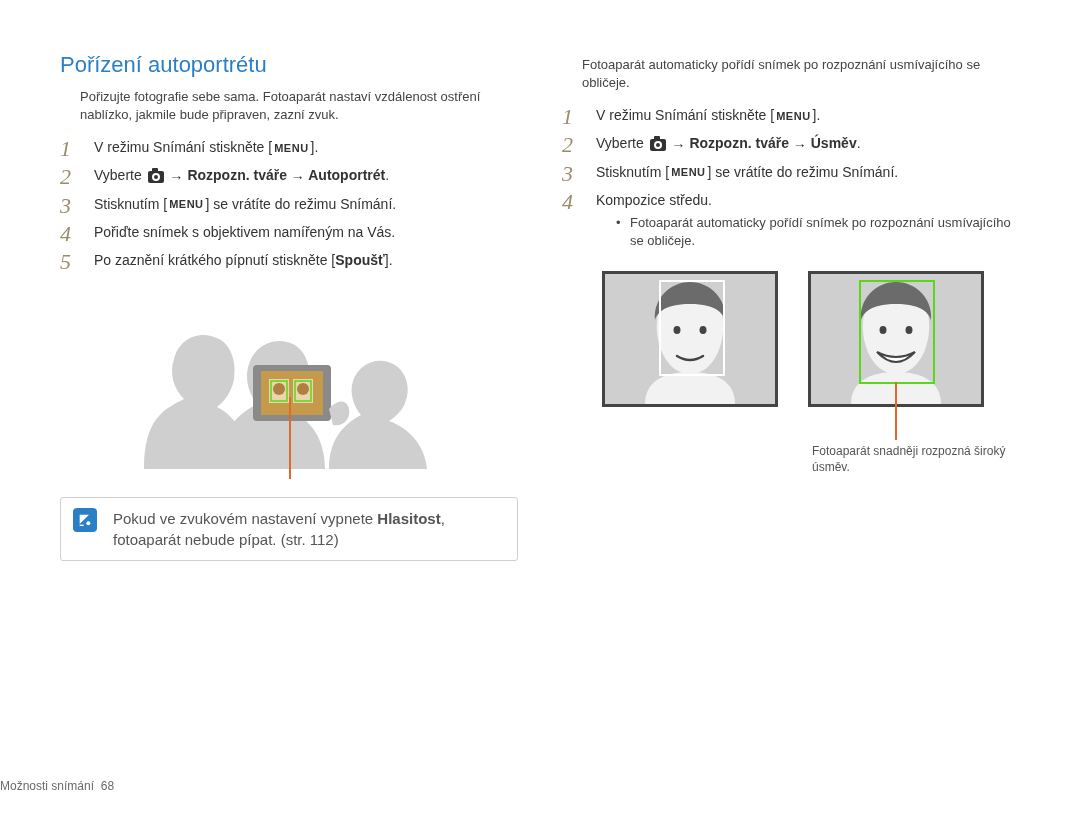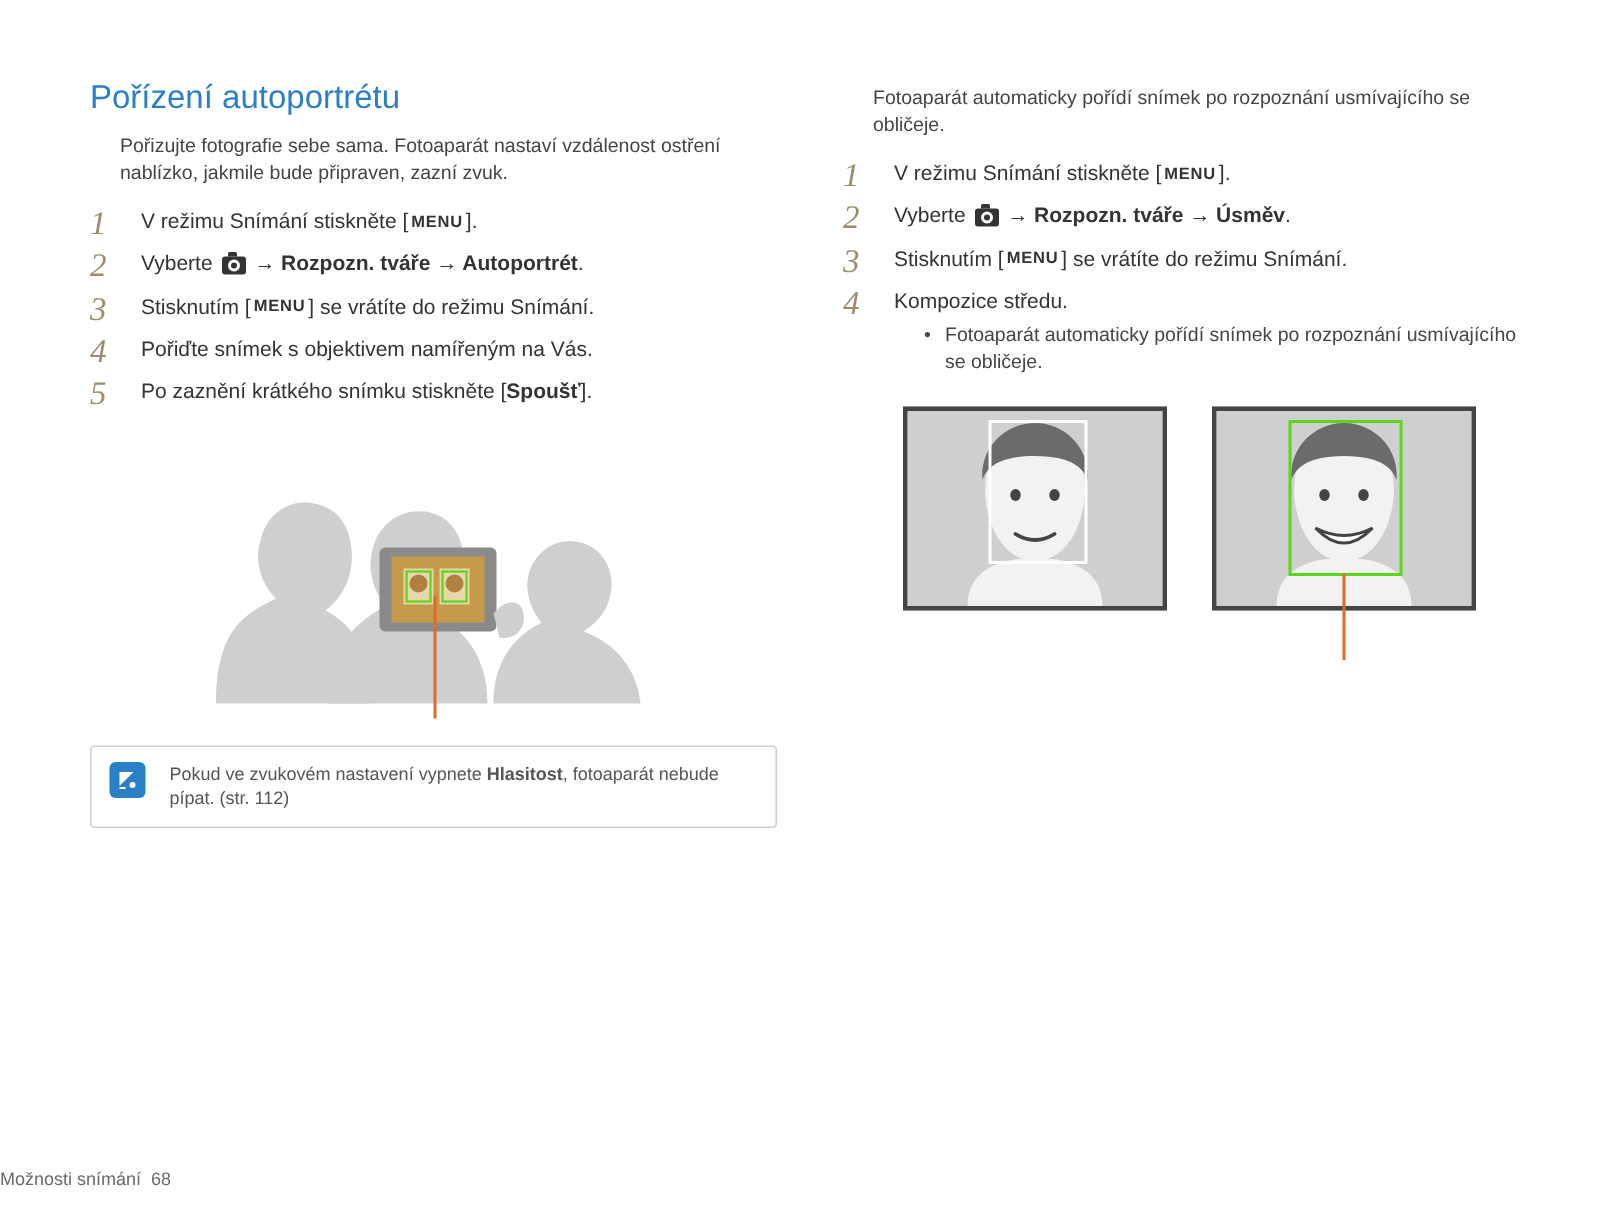--- a/index.html
+++ b/index.html
@@ -157,21 +157,21 @@
     margin: 6px 0 0 120px;
     max-width: 260px;
   }
 
   .note-box {
     margin-top: 18px;
     border: 1px solid #cfcfcf;
     border-radius: 3px;
     padding: 10px 30px 10px 52px;
     position: relative;
-    font-size: 12px;
+    font-size: 15px;
     color: #555;
     line-height: 1.4;
   }
   .note-icon {
     position: absolute;
     left: 12px;
     top: 10px;
     width: 24px;
     height: 24px;
     border-radius: 4px;
@@ -251,21 +251,21 @@
         <li>
           <span class="num">3</span>
           <span>Stisknutím [</span><span class="menu-box"><span class="menu-label">MENU</span></span><span>] se vrátíte do režimu Snímání.</span>
         </li>
         <li>
           <span class="num">4</span>
           <span>Pořiďte snímek s objektivem namířeným na Vás.</span>
         </li>
         <li>
           <span class="num">5</span>
-          <span>Po zaznění krátkého snímku stiskněte [</span><span class="bold">Spoušť</span><span>].</span>
+          <span>Po zaznění krátkého pípnutí stiskněte [</span><span class="bold">Spoušť</span><span>].</span>
         </li>
       </ol>
 
       <div class="illus-left">
         <svg viewBox="0 0 320 190">
 
           <g fill="#cfcfcf">
             <path d="M15 180 C15 130 35 120 55 110 C45 100 40 85 45 70 C50 50 70 40 90 50 C100 55 108 70 105 90 C103 102 96 112 88 118 C108 128 120 150 118 180 Z"></path>
             <path d="M90 180 C90 140 110 125 128 115 C120 105 115 90 120 75 C126 55 148 46 166 56 C178 64 183 80 178 96 C175 108 166 116 158 120 C182 130 196 150 196 180 Z"></path>
             <path d="M200 180 C200 150 215 135 232 126 C225 118 220 104 224 92 C230 74 250 66 266 76 C278 84 282 100 276 114 C273 122 266 128 260 132 C282 140 296 158 298 180 Z"></path>
@@ -345,20 +345,21 @@
             <ellipse cx="72" cy="56" rx="3.5" ry="4" fill="#444"></ellipse>
             <ellipse cx="98" cy="56" rx="3.5" ry="4" fill="#444"></ellipse>
             <path d="M66 78 Q85 98 104 78 Q85 88 66 78 Z" fill="#fff" stroke="#444" stroke-width="2"></path>
             <path d="M40 130 C40 108 58 98 85 98 C112 98 130 108 130 130 Z" fill="#f2f2f2"></path>
           </svg>
           <div class="detect-box detect-green"></div>
           <div class="pointer-line-r"></div>
         </div>
       </div>
 
+      <div class="caption caption-right">Fotoaparát snadněji rozpozná široký úsměv.</div>
     </div>
 
   </div>
 
   <div class="footer">
     <span>Možnosti snímání</span>&nbsp;&nbsp;<span>68</span>
   </div>
 </div>
 
 </body></html>

